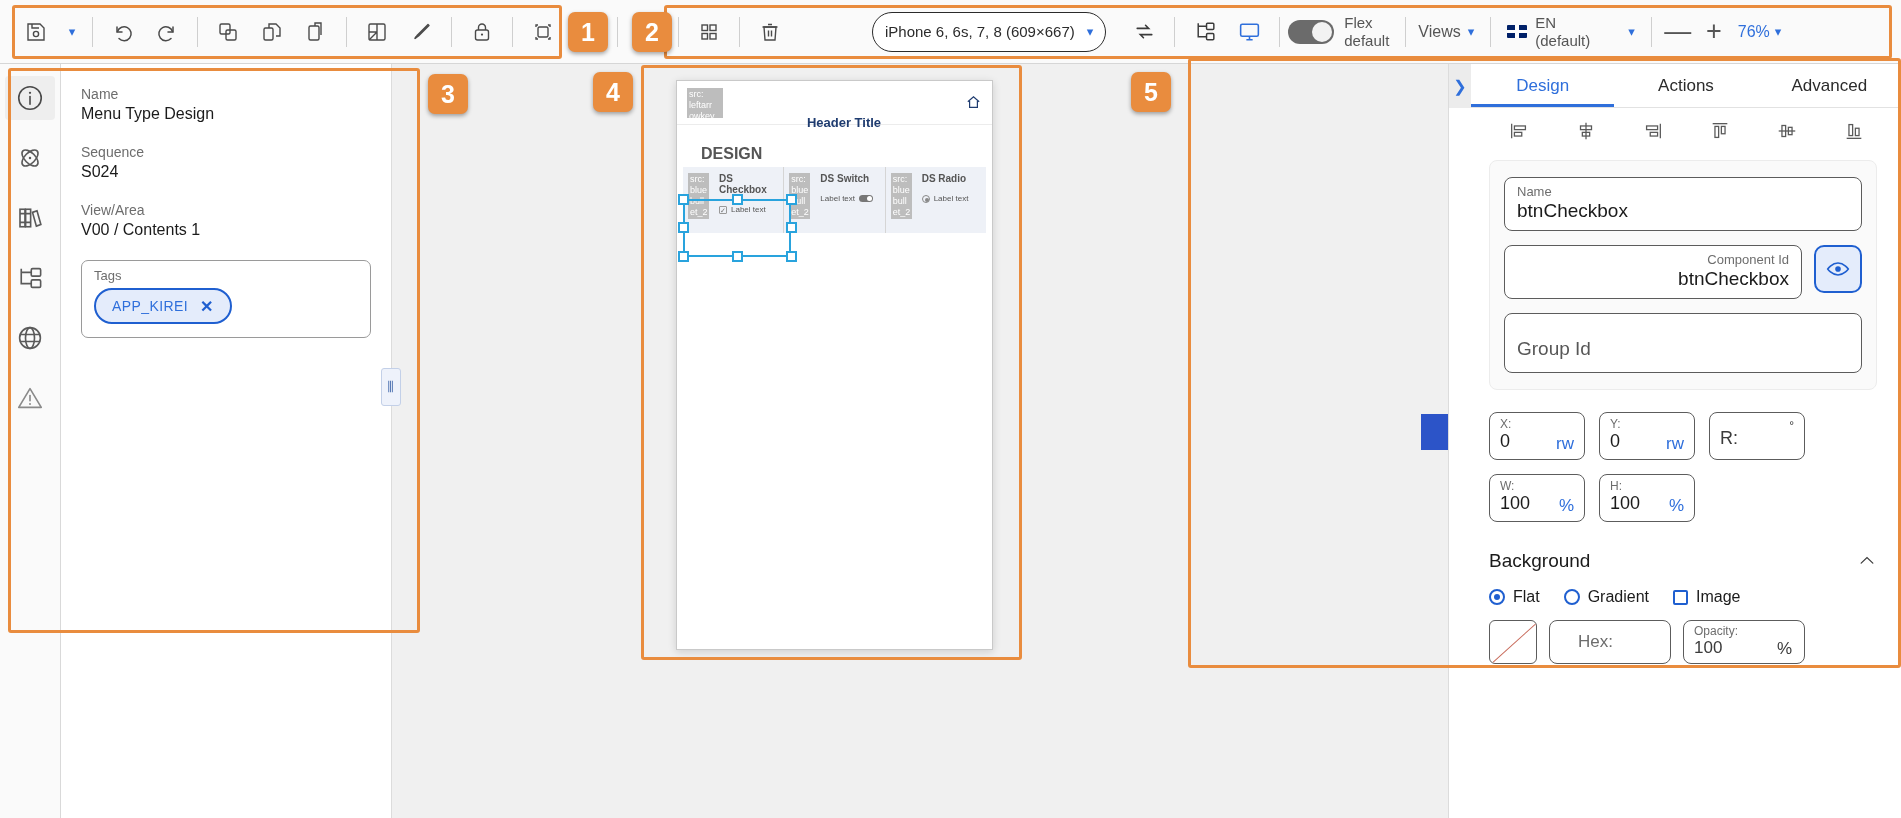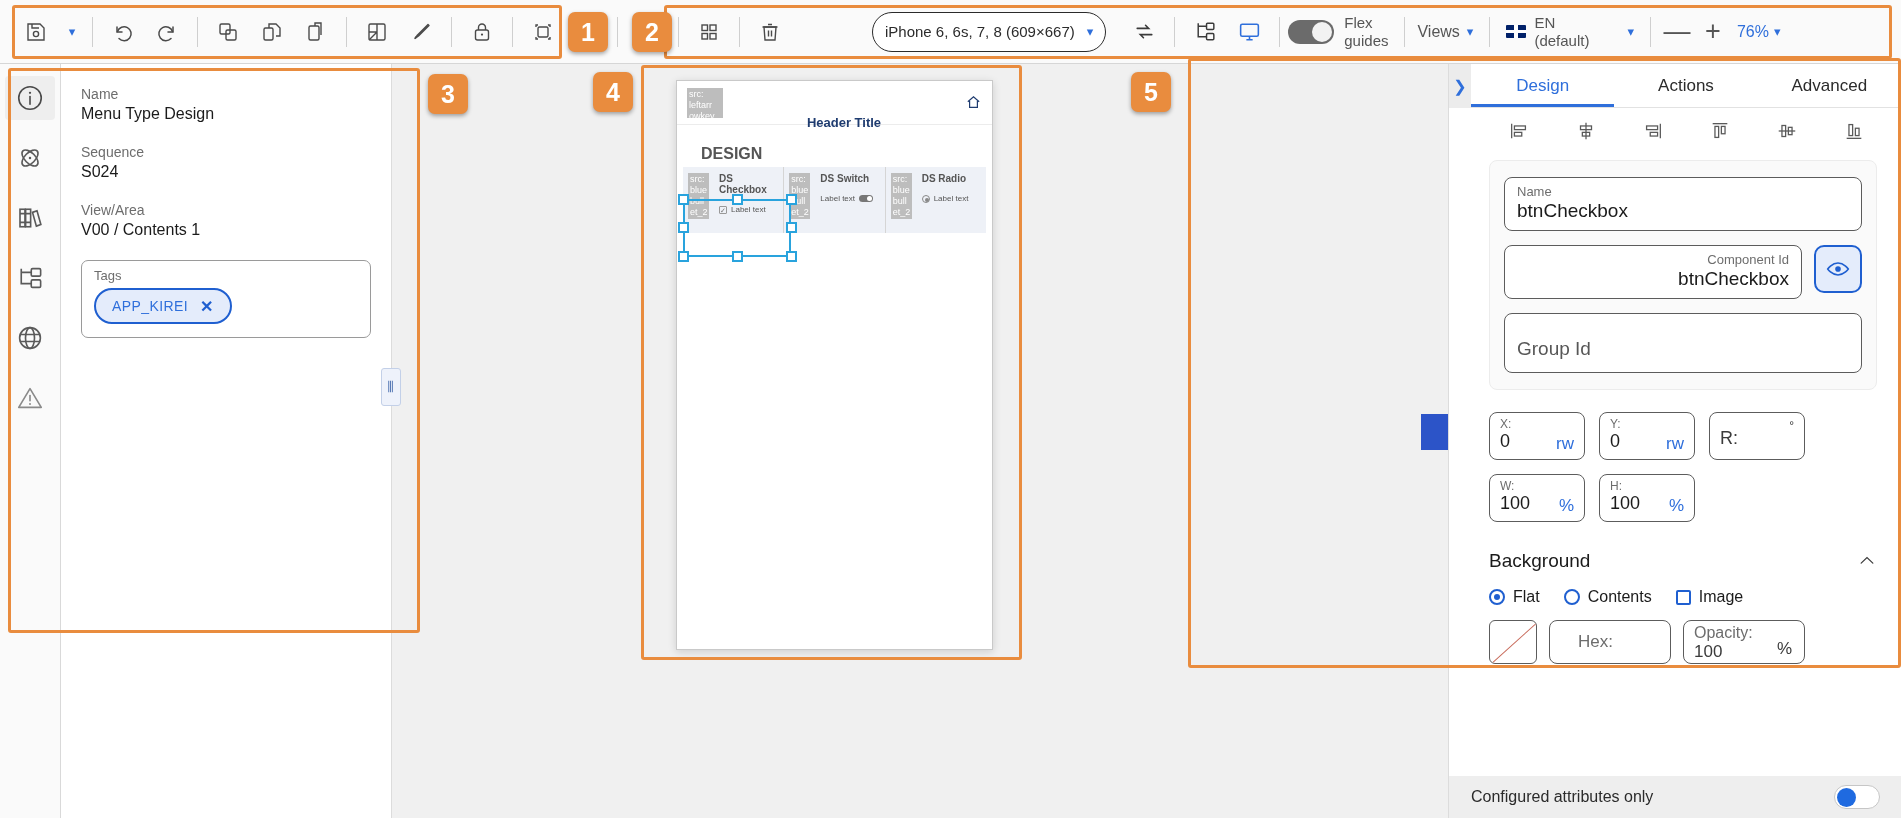--- a/index.html
+++ b/index.html
@@ -225,21 +225,21 @@
     background:#c86a5a; transform:rotate(-42deg);
   }
   .hexfield {
     width:122px; height:44px; border:1px solid #5c5c5c; border-radius:8px;
     display:flex; align-items:center; padding:0 28px; font-size:17px; color:#6d6d6d; cursor:text;
   }
   .opacity-field {
     width:122px; height:44px; border:1px solid #5c5c5c; border-radius:8px;
     padding:3px 10px; position:relative; cursor:text;
   }
-  .opacity-field .lab { font-size:16px; color:#6d6d6d; }
+  .opacity-field .lab { font-size:12px; color:#6d6d6d; }
   .opacity-field .val { font-size:17px; color:#3b3b3b; }
   .opacity-field .unit { position:absolute; right:12px; bottom:4px; font-size:17px; color:#3b3b3b; }
   .footer-bar {
     position:absolute; left:0; bottom:0; width:453px; height:42px;
     background:#eeeeee; display:flex; align-items:center;
     justify-content:space-between; padding:0 22px;
   }
   .footer-bar .ftxt { font-size:16px; color:#2b2b2b; }
   .ftoggle {
     width:46px; height:24px; border-radius:12px; background:#fff;
@@ -398,21 +398,21 @@
         <svg width="25" height="25" viewBox="0 0 24 24" fill="none" stroke="#2f6fdb" stroke-width="1.5">
           <rect x="3.5" y="5" width="17" height="11.5" rx="1.5"></rect>
             <path d="M9 20h6M12 16.5V20"></path>
         </svg>
       </div>
       <div class="tb-sep"></div>
 
       <div class="flexguides-toggle"></div>
       <div style="margin-left:10px">
         <div class="tb-text">Flex</div>
-        <div class="tb-text">guides</div>
+        <div class="tb-text">default</div>
       </div>
       <div class="tb-sep" style="margin-left:16px"></div>
 
       <div class="views-btn" style="margin-left:4px">
         <span>Views</span>
         <span class="caret">▾</span>
       </div>
       <div class="tb-sep" style="margin-left:16px"></div>
 
       <div class="lang-btn" style="margin-left:8px">
@@ -687,42 +687,38 @@
       </span>
     </div>
 
     <div class="radio-row">
       <div class="radio-item">
         <span class="rd on"></span>
         <span>Flat</span>
       </div>
       <div class="radio-item">
         <span class="rd"></span>
-        <span>Contents</span>
+        <span>Gradient</span>
       </div>
       <div class="radio-item">
         <span class="sq"></span>
         <span>Image</span>
       </div>
     </div>
 
     <div class="bg-row">
       <div class="swatch"></div>
       <div class="hexfield">Hex:</div>
       <div class="opacity-field">
         <div class="lab">Opacity:</div>
         <div class="val">100</div>
         <div class="unit">%</div>
       </div>
     </div>
 
-    <div class="footer-bar">
-      <span class="ftxt">Configured attributes only</span>
-      <span class="ftoggle"></span>
-    </div>
   </div>
 
   <div class="obox" style="left:12px;  top:5px;  width:550px;  height:54px;"></div>
   <div class="badge" style="left:568px; top:12px;">1</div>
 
   <div class="badge" style="left:632px; top:12px;">2</div>
   <div class="obox" style="left:664px; top:5px;  width:1228px; height:54px;"></div>
 
   <div class="badge" style="left:428px; top:74px;">3</div>
   <div class="obox" style="left:8px;   top:68px; width:412px; height:565px;"></div>

